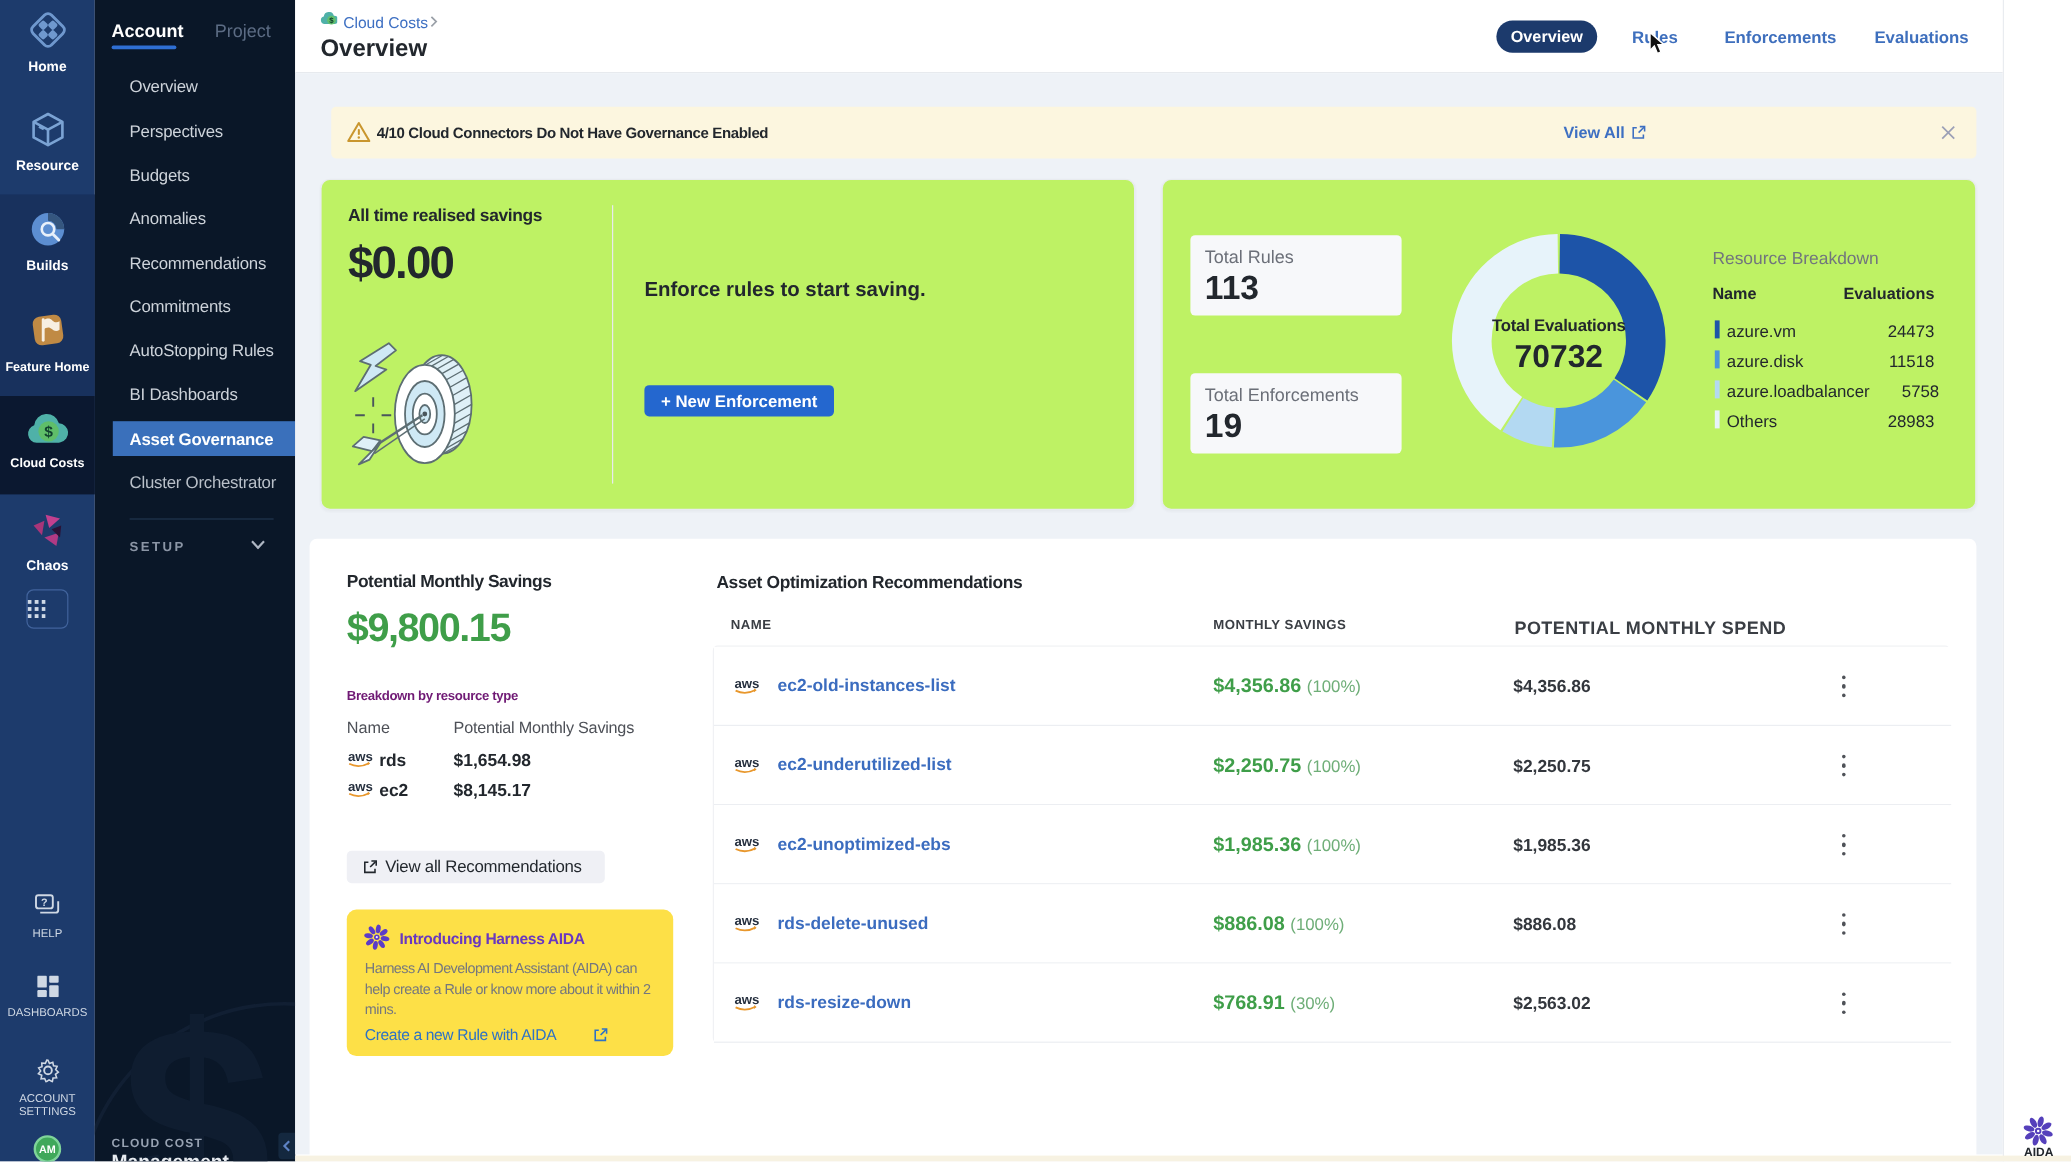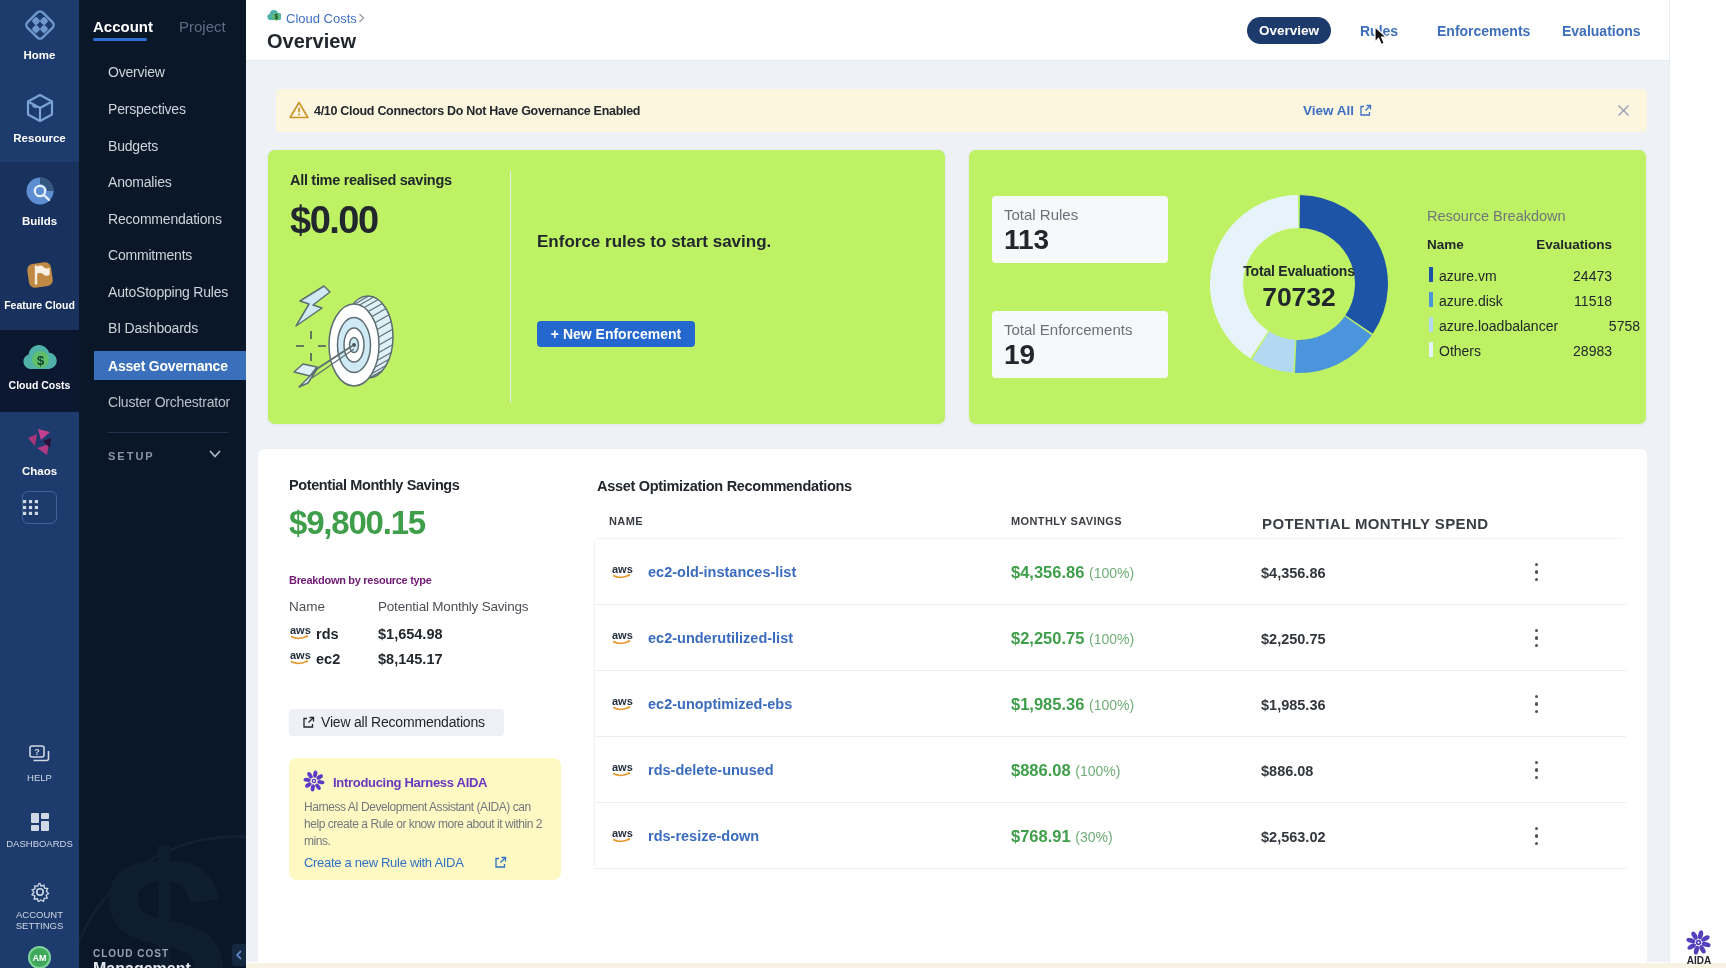--- a/index.html
+++ b/index.html
@@ -72,21 +72,21 @@
       </svg>
     <div class="lbl">Builds</div>
   </div>
 
   <div class="mod" style="top:258px">
     <svg width="34" height="34" viewBox="0 0 34 34">
         <rect x="5" y="5" width="24" height="24" rx="6" transform="rotate(-8 17 17)" fill="#c08a44"></rect>
         <path d="M13 25.5 L13 8.5" stroke="#f7efe2" stroke-width="2.4" stroke-linecap="round" fill="none"></path>
         <path d="M13 9 C16 7 18.6 7 20.6 9 C22.6 11 24.6 11 26.6 9.8 L26.6 16.8 C24.6 18.3 22.2 18.2 20.2 16.2 C18.2 14.2 15.6 14.6 13 16.6 Z" fill="#f7efe2"></path>
       </svg>
-    <div class="lbl" style="font-size:10.5px">Feature Cloud</div>
+    <div class="lbl" style="font-size:10.5px">Feature Home</div>
   </div>
 
   <div class="mod" style="top:342px">
     <svg width="36" height="30" viewBox="0 0 36 30">
         <path d="M8.5 27 a7.5 7.5 0 0 1 -2-14.6 a10.5 10.5 0 0 1 20.6-1.6 a8 8 0 0 1 1.4 15.8 q-0.6 0.4-1.5 0.4 Z" fill="#4fb1a8"></path>
         <circle cx="18.5" cy="17.5" r="8.5" fill="#5fbe69"></circle>
         <text x="18.5" y="22.5" text-anchor="middle" font-size="13" font-weight="bold" fill="#11422f" font-family="Liberation Sans">$</text>
       </svg>
     <div class="lbl" style="font-size:10.5px">Cloud Costs</div>
   </div>
@@ -278,21 +278,21 @@
     <div class="abs" style="left:458px;top:87px;font-size:13.5px;font-weight:bold;color:#22272d">Name</div>
     <div class="abs" style="left:493px;top:87px;width:150px;text-align:right;font-size:13.5px;font-weight:bold;color:#22272d">Evaluations</div>
     <div class="abs" style="left:460px;top:117px;width:3.5px;height:15px;background:#1d54a8"></div>
     <div class="abs" style="left:470px;top:118px;font-size:14px;color:#22272d">azure.vm</div>
     <div class="abs" style="left:493px;top:118px;width:150px;text-align:right;font-size:14px;color:#22272d">24473</div>
     <div class="abs" style="left:460px;top:142px;width:3.5px;height:15px;background:#4a95dc"></div>
     <div class="abs" style="left:470px;top:143px;font-size:14px;color:#22272d">azure.disk</div>
     <div class="abs" style="left:493px;top:143px;width:150px;text-align:right;font-size:14px;color:#22272d">11518</div>
     <div class="abs" style="left:460px;top:167px;width:3.5px;height:15px;background:#b3d9f2"></div>
     <div class="abs" style="left:470px;top:168px;font-size:14px;color:#22272d">azure.loadbalancer</div>
-    <div class="abs" style="left:521px;top:168px;width:150px;text-align:right;font-size:14px;color:#22272d">5758</div>
+    <div class="abs" style="left:497px;top:168px;width:150px;text-align:right;font-size:14px;color:#22272d">5758</div>
     <div class="abs" style="left:460px;top:192px;width:3.5px;height:15px;background:#e7f3fa"></div>
     <div class="abs" style="left:470px;top:193px;font-size:14px;color:#22272d">Others</div>
     <div class="abs" style="left:493px;top:193px;width:150px;text-align:right;font-size:14px;color:#22272d">28983</div>
   </div>
 </div>
 <div id="whiteband">
   <div class="abs" style="left:31px;top:28px;font-size:14.5px;letter-spacing:-0.4px;font-weight:bold;color:#22272d">Potential Monthly Savings</div>
   <div class="abs" style="left:31px;top:55px;font-size:33px;font-weight:bold;color:#3f9e49;letter-spacing:-1.2px">$9,800.15</div>
   <div class="abs" style="left:31px;top:125px;font-size:11px;letter-spacing:-0.3px;font-weight:bold;color:#701a75">Breakdown by resource type</div>
   <div class="abs" style="left:31px;top:150px;font-size:13.5px;color:#4d5057">Name</div>
@@ -316,21 +316,21 @@
     <svg class="abs" style="left:13px;top:7px" width="13" height="13" viewBox="0 0 13 13">
         <g fill="none" stroke="#22272d" stroke-width="1.3">
           <path d="M5 2.5 H2 V11 H10.5 V8"></path>
           <path d="M7.5 1.5 H11.5 V5.5"></path>
           <path d="M11 2 L6.5 6.5"></path>
         </g>
       </svg>
     <div class="abs" style="left:32px;top:5px;font-size:14px;font-weight:normal;letter-spacing:-0.2px;color:#22272d;white-space:nowrap">View all Recommendations</div>
   </div>
 
-  <div class="abs" style="left:31px;top:309px;width:272px;height:122px;background:#fef9c3;border-radius:8px">
+  <div class="abs" style="left:31px;top:309px;width:272px;height:122px;background:#fde047;border-radius:8px">
     <svg class="abs" style="left:14px;top:12px" width="22" height="22" viewBox="0 0 24 24">
         <g fill="#5b3cc8" transform="translate(12,12)">
           <ellipse rx="2.2" ry="4" transform="rotate(10) translate(0,-7.6)"></ellipse>
           <ellipse rx="2.2" ry="4" transform="rotate(55) translate(0,-7.6)"></ellipse>
           <ellipse rx="2.2" ry="4" transform="rotate(100) translate(0,-7.6)"></ellipse>
           <ellipse rx="2.2" ry="4" transform="rotate(145) translate(0,-7.6)"></ellipse>
           <ellipse rx="2.2" ry="4" transform="rotate(190) translate(0,-7.6)"></ellipse>
           <ellipse rx="2.2" ry="4" transform="rotate(235) translate(0,-7.6)"></ellipse>
           <ellipse rx="2.2" ry="4" transform="rotate(280) translate(0,-7.6)"></ellipse>
           <ellipse rx="2.2" ry="4" transform="rotate(325) translate(0,-7.6)"></ellipse>

